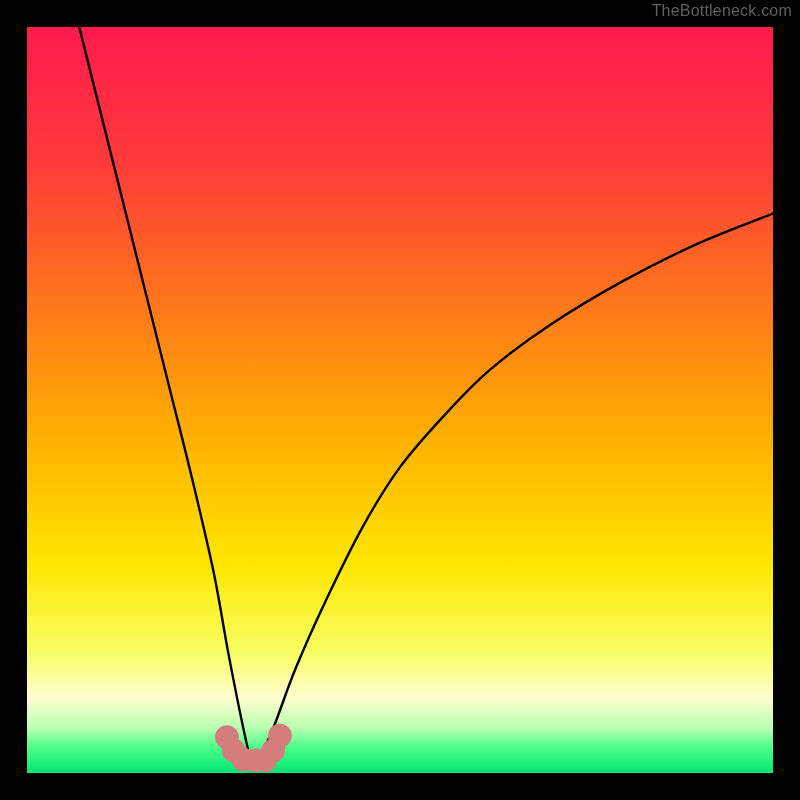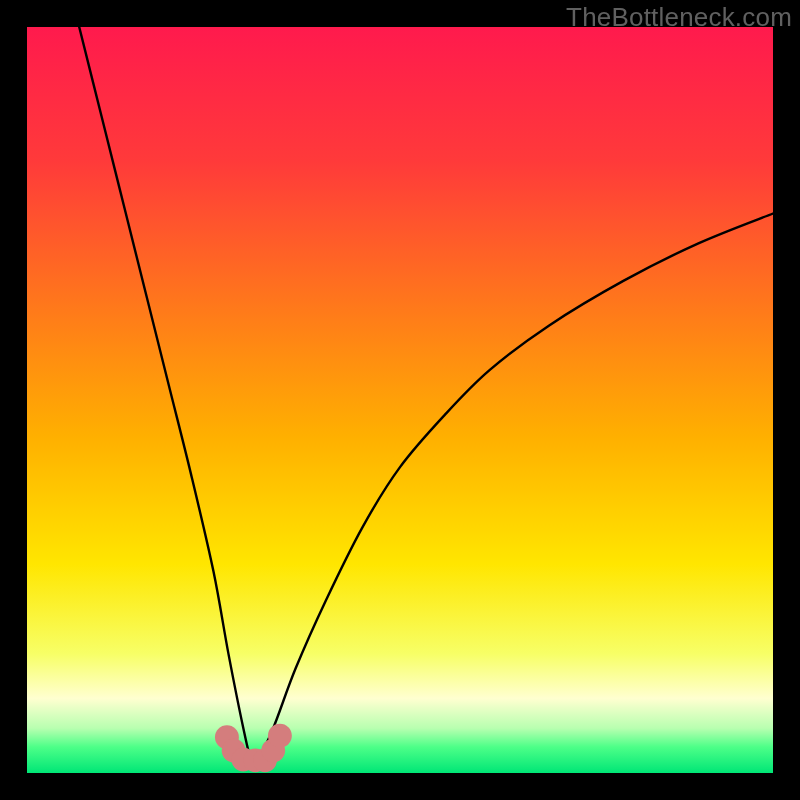--- a/index.html
+++ b/index.html
@@ -21,21 +21,21 @@
   }
   .gradient {
     position: absolute;
     left: 0; top: 0; right: 0; bottom: 0;
   }
   .watermark {
     position: absolute;
     top: 2px;
     right: 8px;
     color: #606060;
-    font-size: 26px;
+    font-size: 16px;
     font-weight: 500;
     letter-spacing: 0.2px;
     user-select: none;
   }
   svg.curves {
     position: absolute;
     left: 0; top: 0;
     width: 746px;
     height: 746px;
     overflow: visible;

